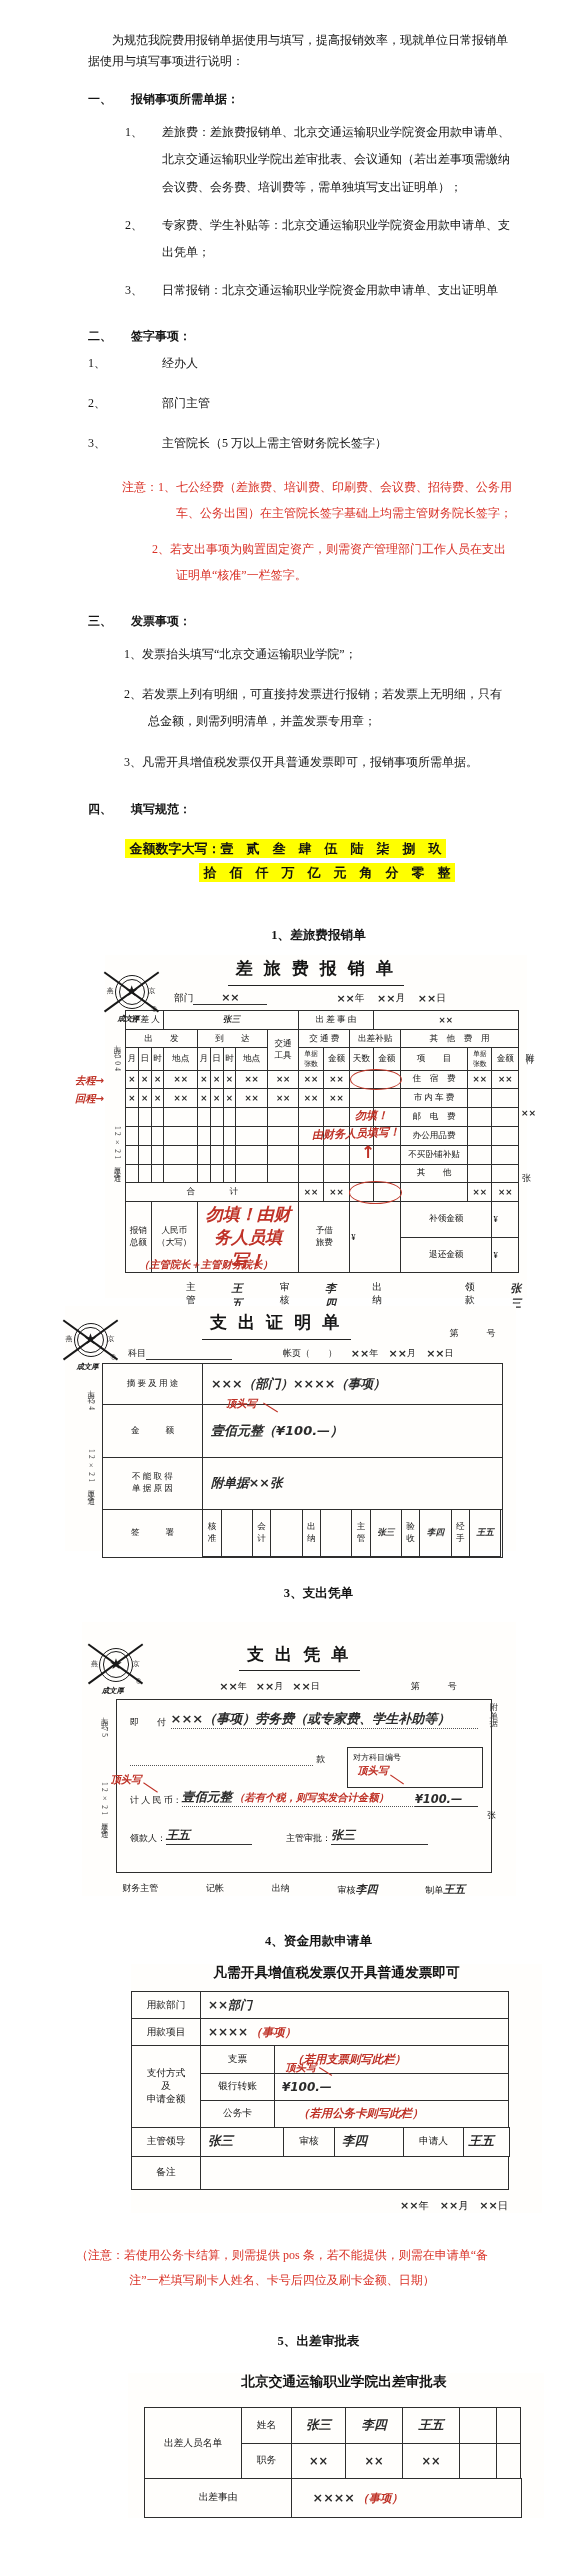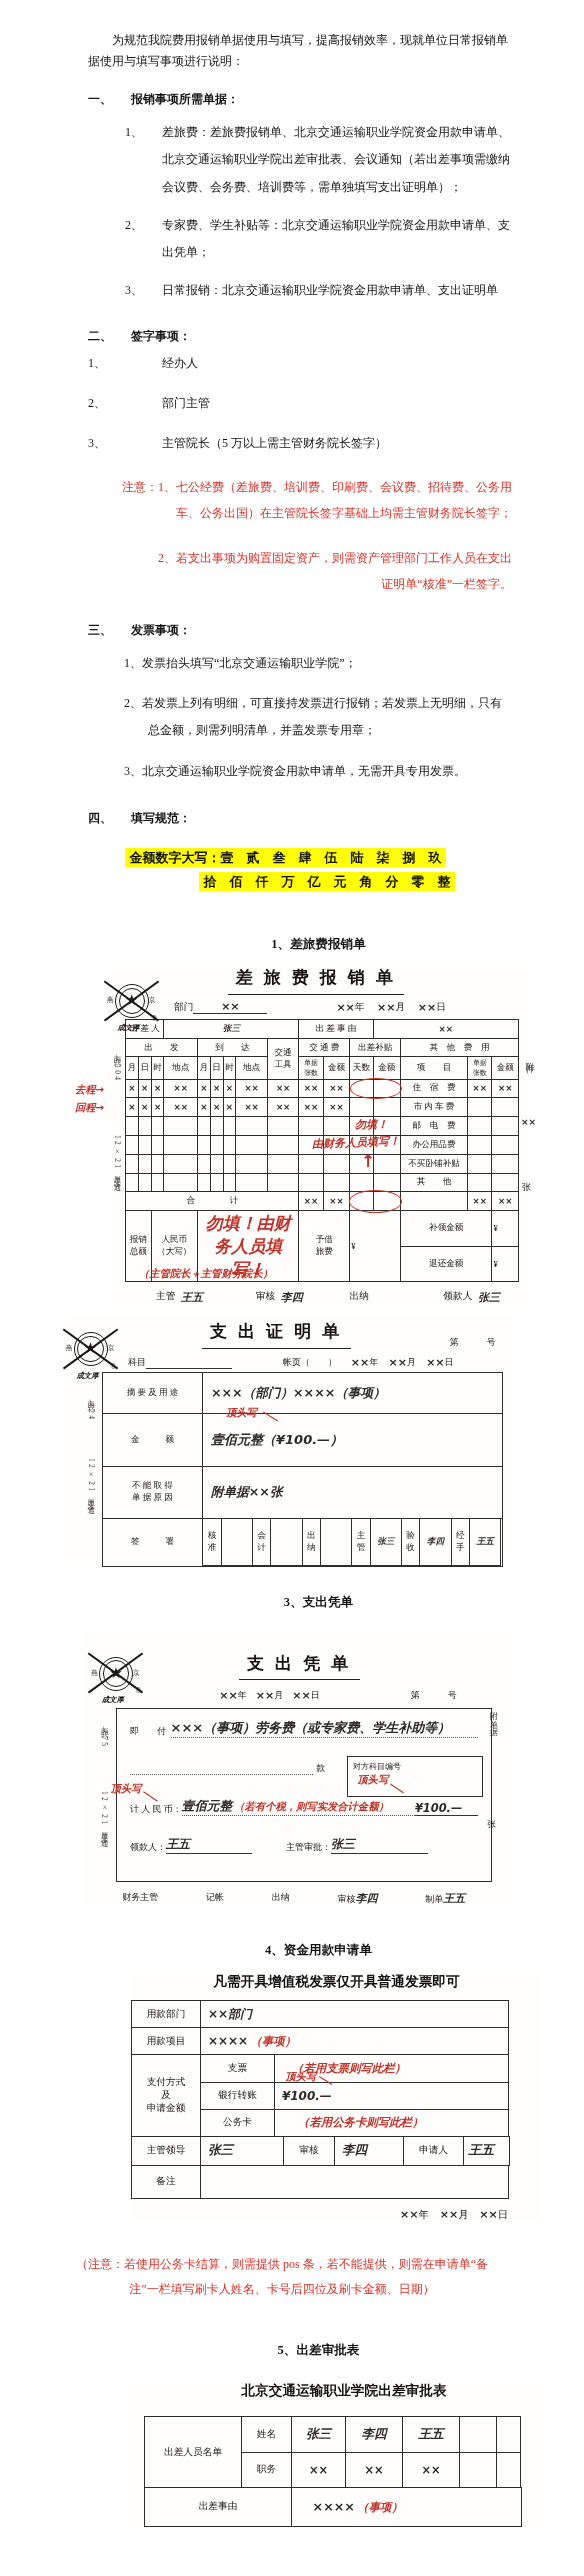--- a/index.html
+++ b/index.html
@@ -10,21 +10,21 @@
   
   .intro { font-size:12px; line-height:1.75; text-indent:2em; margin:0; }
   .sec-h { font-size:12px; font-weight:bold; margin:19.4px 0 10.3px; }
   .sec-h .sec-num { display:inline-block; width:43px; }
   .li  { font-size:12px; line-height:2.3; margin:0 0 10.3px; padding-left:74px; text-indent:-37px; }
   .li .num { display:inline-block; width:37px; text-indent:0; }
   .li2 { font-size:12px; margin:0 0 23px; padding-left:74px; text-indent:-37px; }
   .li2 .num { display:inline-block; width:37px; }
   .notice { font-size:12px; line-height:2.15; color:#d93025; margin:15px 0 0; }
   .n1 { padding-left:88px; text-indent:-54px; }
-  .n2 { padding-left:88px; text-indent:-24px; margin-top:19px;text-align:right; }
+  .n2 { padding-left:88px; text-indent:-24px; margin-top:10px; }
   .n1 .nlabel { font-weight:normal; }
   .li3 { font-size:12px; line-height:2.3; margin:0 0 12.6px; padding-left:60px; text-indent:-24px; }
   .hl-block { margin:20.6px 0 0 37px; font-size:13px; font-weight:bold; line-height:1.5; }
   .hl-block mark { background:#ffff00; color:#111; padding:1.7px 4.6px 2.3px; }
   .hl2 { margin:4.6px 0 0 74px; }
   .fh { font-size:12.6px; font-weight:bold; margin:34px 0 10.3px 37px;text-align:center; }
 
   
   .hw  { font-family:"DejaVu Sans",sans-serif; font-style:italic; font-weight:600; color:#2b2b2b; }
   .rhw { font-family:"DejaVu Sans",sans-serif; font-style:italic; font-weight:600; color:#bf3126; }
@@ -57,21 +57,21 @@
   .st-reg  { position:absolute; right:0; top:32px; font-size:7.4px; }
   .st-name { position:absolute; left:11.4px; top:41px; font-size:7.4px; font-weight:bold; font-style:italic; }
 
   
   .f1wrap { width:422px; height:343px; margin:5.7px 0 5.7px 17px; }
   .f1-title { text-align:center; padding-top:2.3px; }
   .f1-head { display:flex; align-items:flex-end; margin:5.7px 0 4.6px 69px; font-size:9.7px; }
   .f1-t { margin-left:20px; width:394px; }
   .f1-t td { height:16.6px; }
   .f1-foot { display:flex; margin:8px 0 0 51px; font-size:9.7px; }
-  .f1-foot span { margin-right:5.7px; }
+  .f1-foot span { margin-right:5.7px;margin-left:30px; }
 
   
   .f2wrap { width:451px; height:245px; margin:8px 0 0 -23px; }
   .f2-headline { display:flex; align-items:flex-end; padding-top:5.7px; }
   .f2-sub { display:flex; align-items:flex-end; font-size:9px; margin:6.9px 0 3.4px 63px; }
   .f2-t { margin-left:37px; width:400px; }
 
   
   .f3wrap { width:434px; height:274px; margin:20.6px 0 0 -5.7px; }
   .f3-box { position:relative; margin-left:34px; margin-top:4.6px; width:348px; height:155px;
@@ -116,21 +116,21 @@
   <p class="li2"><span class="num">3、</span><span>主管院长（5 万以上需主管财务院长签字）</span></p>
 
   <p class="notice n1"><span class="nlabel">注意：</span><span>1、</span><span>七公经费（差旅费、培训费、印刷费、会议费、招待费、公务用车、公务出国）在主管院长签字基础上均需主管财务院长签字；</span></p>
   <p class="notice n2"><span>2、</span><span>若支出事项为购置固定资产，则需资产管理部门工作人员在支出证明单“核准”一栏签字。</span></p>
 
   <div class="sec-h" style="margin-top:25px">
     <span class="sec-num">三、</span><span>发票事项：</span>
   </div>
   <p class="li3"><span>1、</span><span>发票抬头填写“北京交通运输职业学院”；</span></p>
   <p class="li3"><span>2、</span><span>若发票上列有明细，可直接持发票进行报销；若发票上无明细，只有总金额，则需列明清单，并盖发票专用章；</span></p>
-  <p class="li3"><span>3、</span><span>北京交通运输职业学院资金用款申请单，无需开具专用发票。</span></p>
+  <p class="li3"><span>3、</span><span>凡需开具增值税发票仅开具普通发票即可，报销事项所需单据。</span></p>
 
   <div class="sec-h" style="margin-top:25px">
     <span class="sec-num">四、</span><span>填写规范：</span>
   </div>
   <div class="hl-block">
     <div><mark>金额数字大写：壹　贰　叁　肆　伍　陆　柒　捌　玖</mark></div>
     <div class="hl2"><mark>拾　佰　仟　万　亿　元　角　分　零　整</mark></div>
   </div>
 
   <div class="fh" style="margin-top:45px">1、差旅费报销单</div>

